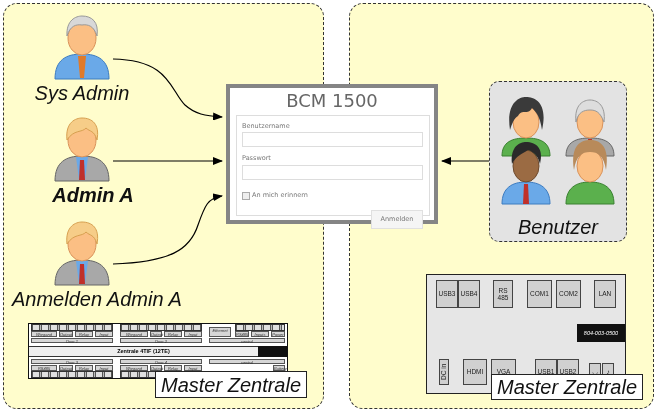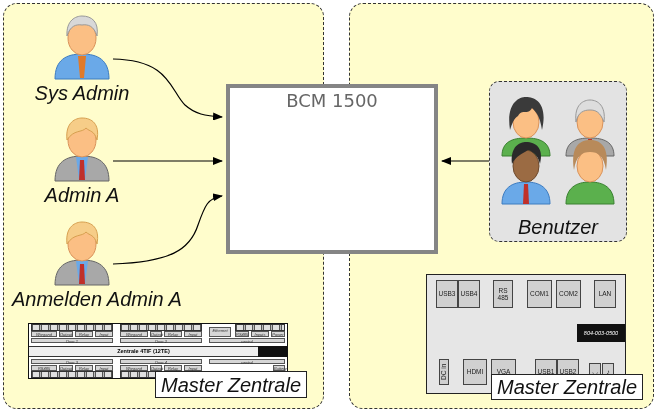--- a/index.html
+++ b/index.html
@@ -4,21 +4,21 @@
 <style>
   html, body { margin:0; padding:0; background:#ffffff; }
   body { width:658px; height:414px; position:relative; overflow:hidden; font-family:"Liberation Sans", sans-serif; }
   .panel { position:absolute; background:#fffdcc; border:1.5px dashed #333; border-radius:14px; box-sizing:border-box; }
   #panel-left { left:3px; top:3px; width:321px; height:406px; }
   #panel-right { left:349px; top:3px; width:305px; height:406px; }
   svg.overlay { position:absolute; left:0; top:0; }
   .label { position:absolute; font-style:italic; font-size:20px; color:#111; text-align:center; white-space:nowrap; }
   .person { position:absolute; }
   
-  #login { position:absolute; left:226px; top:84px; width:212px; height:170px; background:#fff; border:4px solid #858585; box-sizing:border-box; }
+  #login { position:absolute; left:226px; top:84px; width:212px; height:140px; background:#fff; border:4px solid #858585; box-sizing:border-box; }
   #login .title { position:absolute; left:0; right:0; top:2px; text-align:center; font-size:18px; color:#666; font-family:"DejaVu Sans", sans-serif; }
   #login .inner { position:absolute; left:6px; right:4px; top:27px; bottom:4px; border:1px solid #ddd; }
   #login .flabel { position:absolute; font-size:6.5px; color:#777; font-family:"DejaVu Sans", sans-serif; }
   #login input { position:absolute; height:15px; border:1px solid #ddd; box-sizing:border-box; background:#fff; padding:0 3px; font-size:7px; }
   #login .cb { position:absolute; width:6px; height:6px; border:1px solid #aaa; background:#eee; }
   #login .btn { position:absolute; width:50px; height:17px; background:#f5f5f5; border:1px solid #e0e0e0; font-size:6.5px; color:#777; text-align:center; line-height:16px; font-family:"DejaVu Sans", sans-serif; }
   
   #benutzer { position:absolute; left:489px; top:81px; width:138px; height:161px; background:#e3e3e3; border:1.5px dashed #333; border-radius:10px; box-sizing:border-box; }
   
   .hw { position:absolute; background:#e6e6e6; border:1px solid #222; box-sizing:border-box; }
@@ -57,21 +57,21 @@
 
 <div class="person" style="left:52px;top:114px;">
   <svg width="60" height="68" viewBox="0 0 60 68">
     <path d="M3,67 C3,48 14,42 30,42 C46,42 57,48 57,67 Z" fill="#a8a8a8" stroke="#666"></path>
     <polygon points="24,43 36,43 33,66 27,66" fill="#6aa9e8"></polygon>
     <polygon points="28,46 32,46 33,66 27,66" fill="#c0302a"></polygon>
     <ellipse cx="30" cy="26" rx="14" ry="17" fill="#fbbf84" stroke="#d9925a"></ellipse>
     <path d="M15,26 C13,8 24,4 30,4 C40,4 48,10 45,26 C42,16 38,18 34,14 C30,19 22,15 15,26 Z" fill="#f6cd88" stroke="#d7a050"></path>
   </svg>
 </div>
-<div class="label" style="left:22px;top:184px;width:120px;">Admin A</div>
+<div class="label" style="left:33px;top:184px;width:120px;font-weight:bold;">Admin A</div>
 
 <div class="person" style="left:52px;top:218px;">
   <svg width="60" height="68" viewBox="0 0 60 68">
     <path d="M3,67 C3,48 14,42 30,42 C46,42 57,48 57,67 Z" fill="#a8a8a8" stroke="#666"></path>
     <polygon points="24,43 36,43 33,66 27,66" fill="#6aa9e8"></polygon>
     <polygon points="28,46 32,46 33,66 27,66" fill="#c0302a"></polygon>
     <ellipse cx="30" cy="26" rx="14" ry="17" fill="#fbbf84" stroke="#d9925a"></ellipse>
     <path d="M15,26 C13,8 24,4 30,4 C40,4 48,10 45,26 C42,16 38,18 34,14 C30,19 22,15 15,26 Z" fill="#f6cd88" stroke="#d7a050"></path>
   </svg>
 </div>
@@ -110,20 +110,29 @@
   <div class="strip" style="left:135px;top:41px;width:18px;height:6px;">Relay</div>
   <div class="strip" style="left:155px;top:41px;width:18px;height:6px;">Input</div>
   <div class="strip" style="left:244px;top:41px;width:12px;height:6px;">Battery</div>
   <div class="term-row" style="left:2px;top:47px;width:82px;"></div>
   <div class="term-row" style="left:91px;top:47px;width:40px;"></div>
 </div>
 <div class="mz" style="left:155px;top:371px;height:27px;line-height:26px;">Master Zentrale</div>
 
 <div id="login">
   <div class="title">BCM 1500</div>
+  <div class="inner">
+    <div class="flabel" style="left:5px;top:6px;">Benutzername</div>
+    <input style="left: 5px; top: 16px; width: 181px;" value="">
+    <div class="flabel" style="left:5px;top:38px;">Passwort</div>
+    <input type="password" style="left: 5px; top: 49px; width: 181px;" value="">
+    <div class="cb" style="left:5px;top:76px;"></div>
+    <div class="flabel" style="left:15px;top:75px;">An mich erinnern</div>
+    <div class="btn" style="right:6px;top:94px;">Anmelden</div>
+  </div>
 </div>
 
 <div id="benutzer">
   <svg style="position:absolute;left:8px;top:12px;" width="120" height="112" viewBox="0 0 120 112">
 
     <path d="M4,62 C4,48 14,44 28,44 C42,44 52,48 52,62 Z" fill="#5bb04d" stroke="#3a8030"></path>
     <ellipse cx="28" cy="28" rx="13" ry="16" fill="#fbbf84" stroke="#d9925a"></ellipse>
     <path d="M12,36 C8,10 20,3 28,3 C38,3 50,10 44,36 C42,22 38,18 34,14 C30,22 24,14 20,22 C16,24 14,30 12,36 Z" fill="#3a3a3a"></path>
 
     <path d="M68,62 C68,48 78,44 92,44 C106,44 116,48 116,62 Z" fill="#a8a8a8" stroke="#666"></path>

